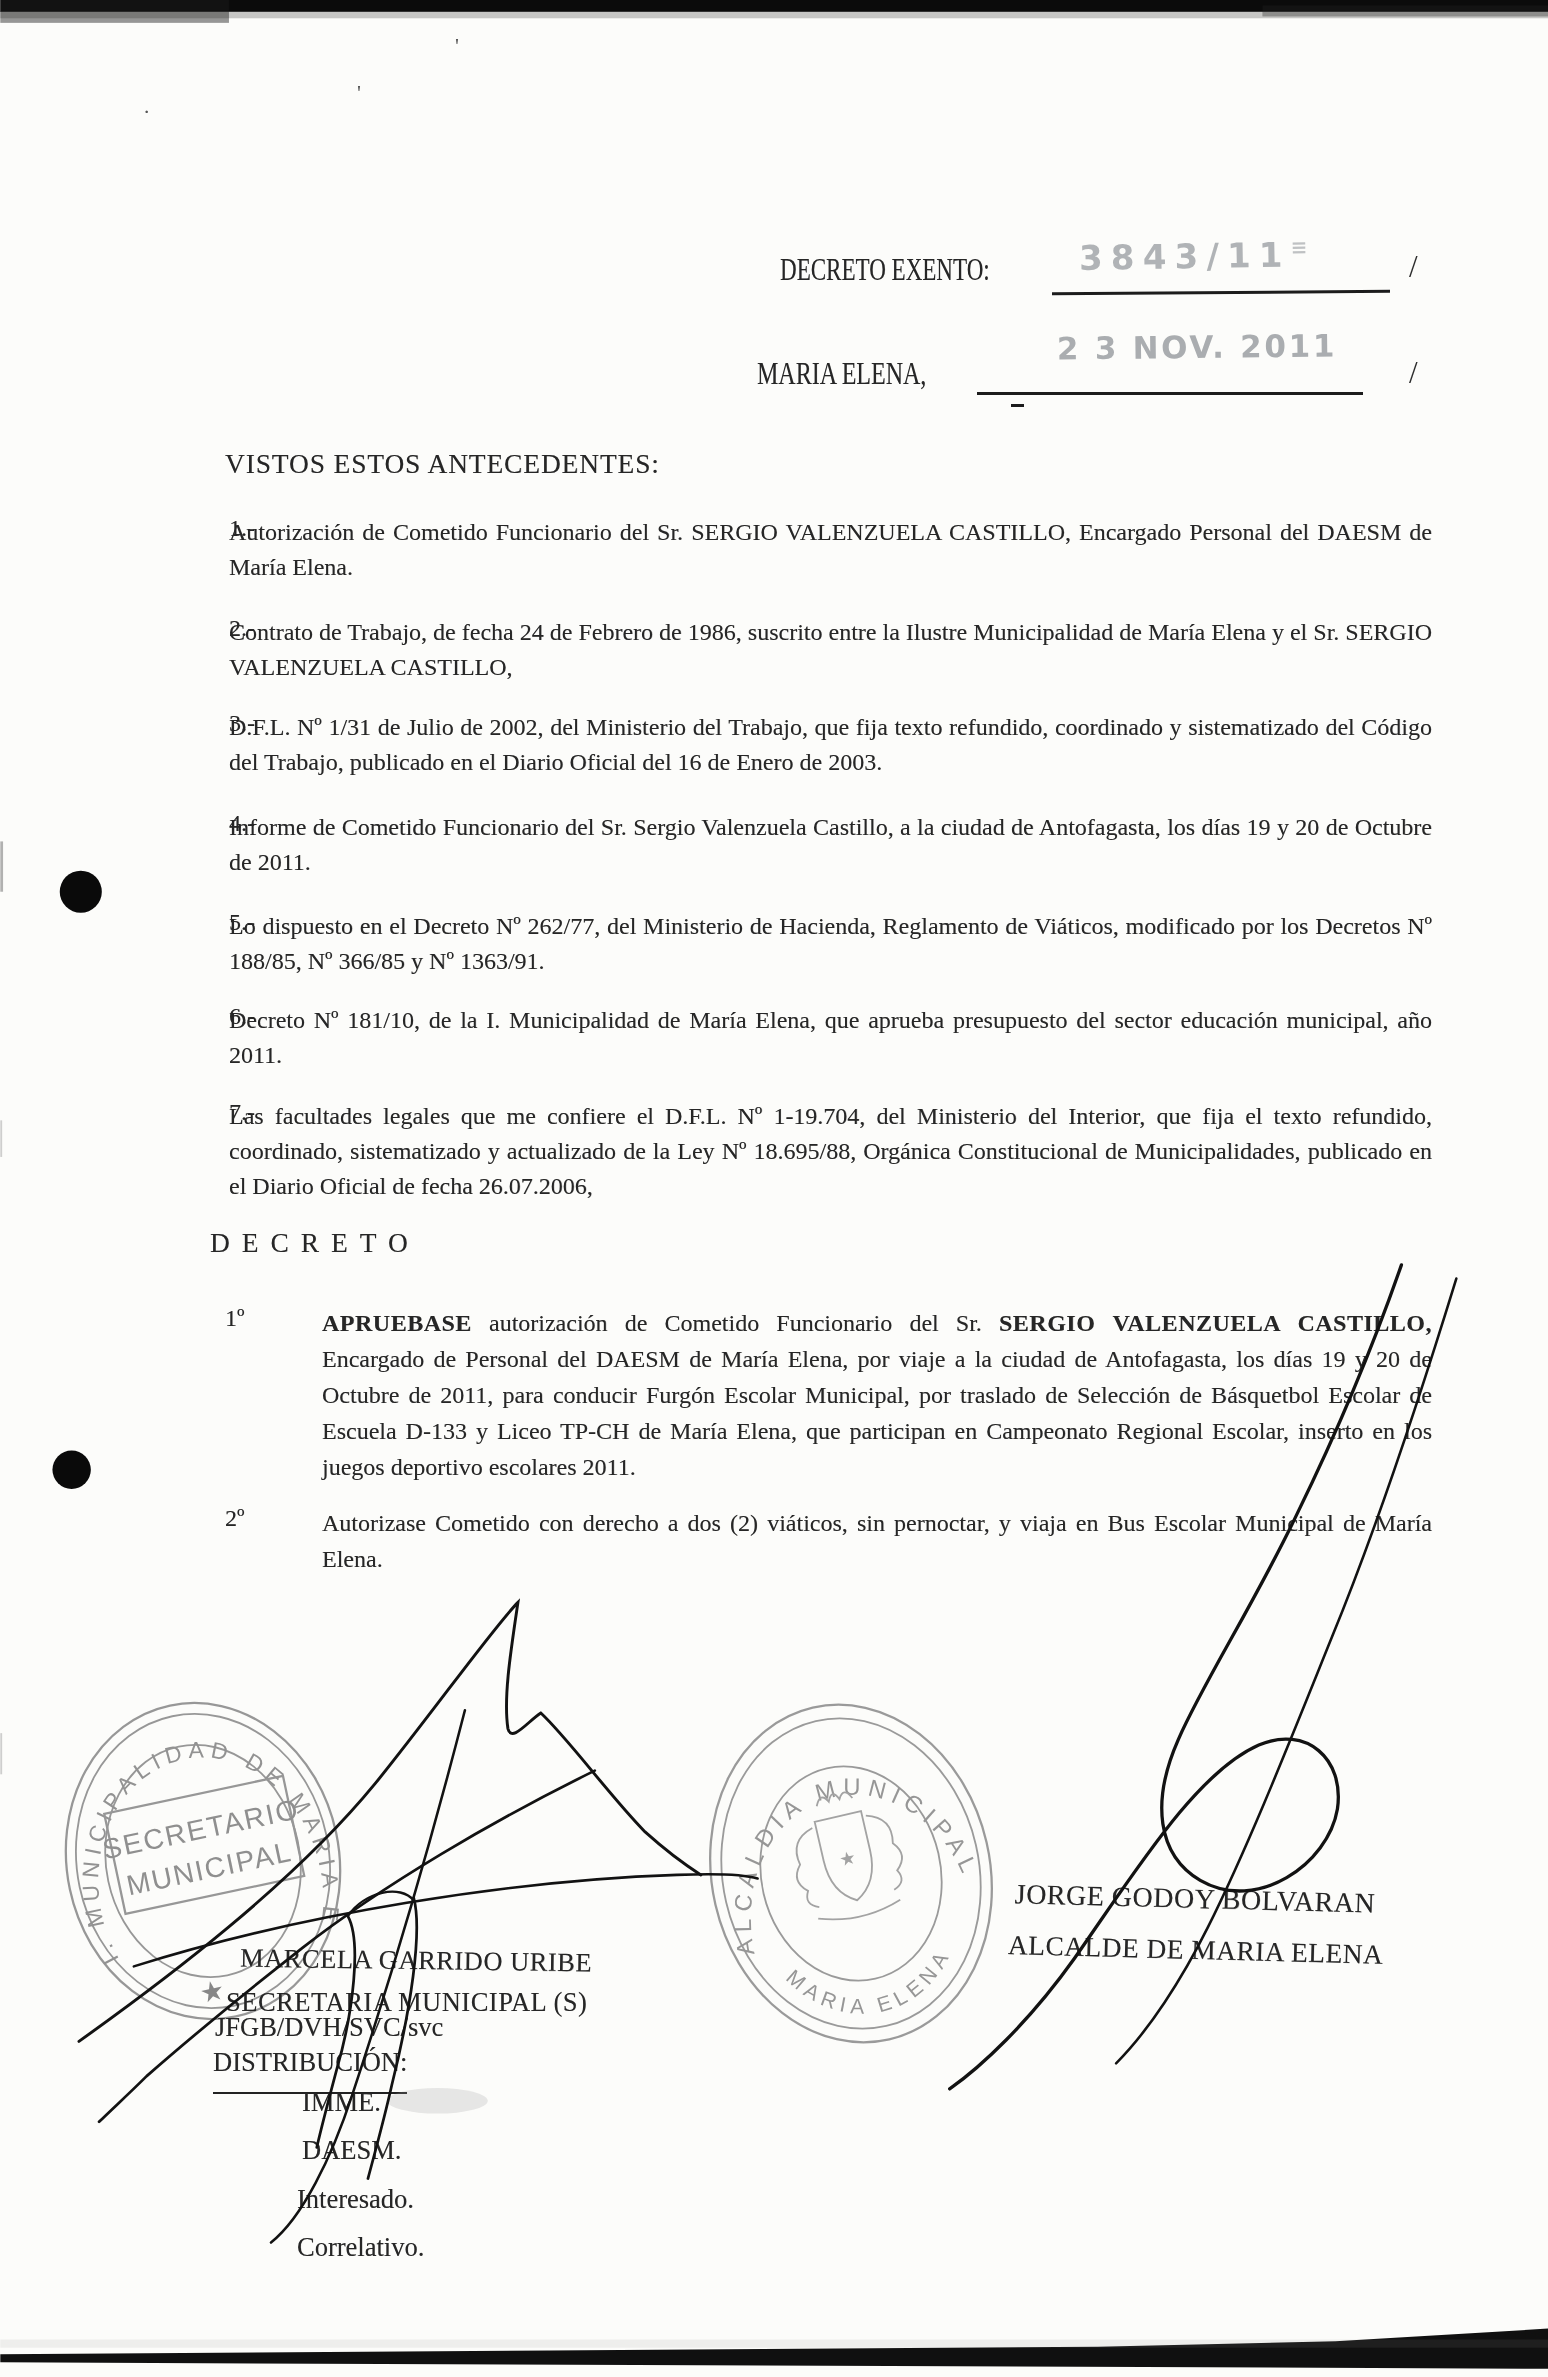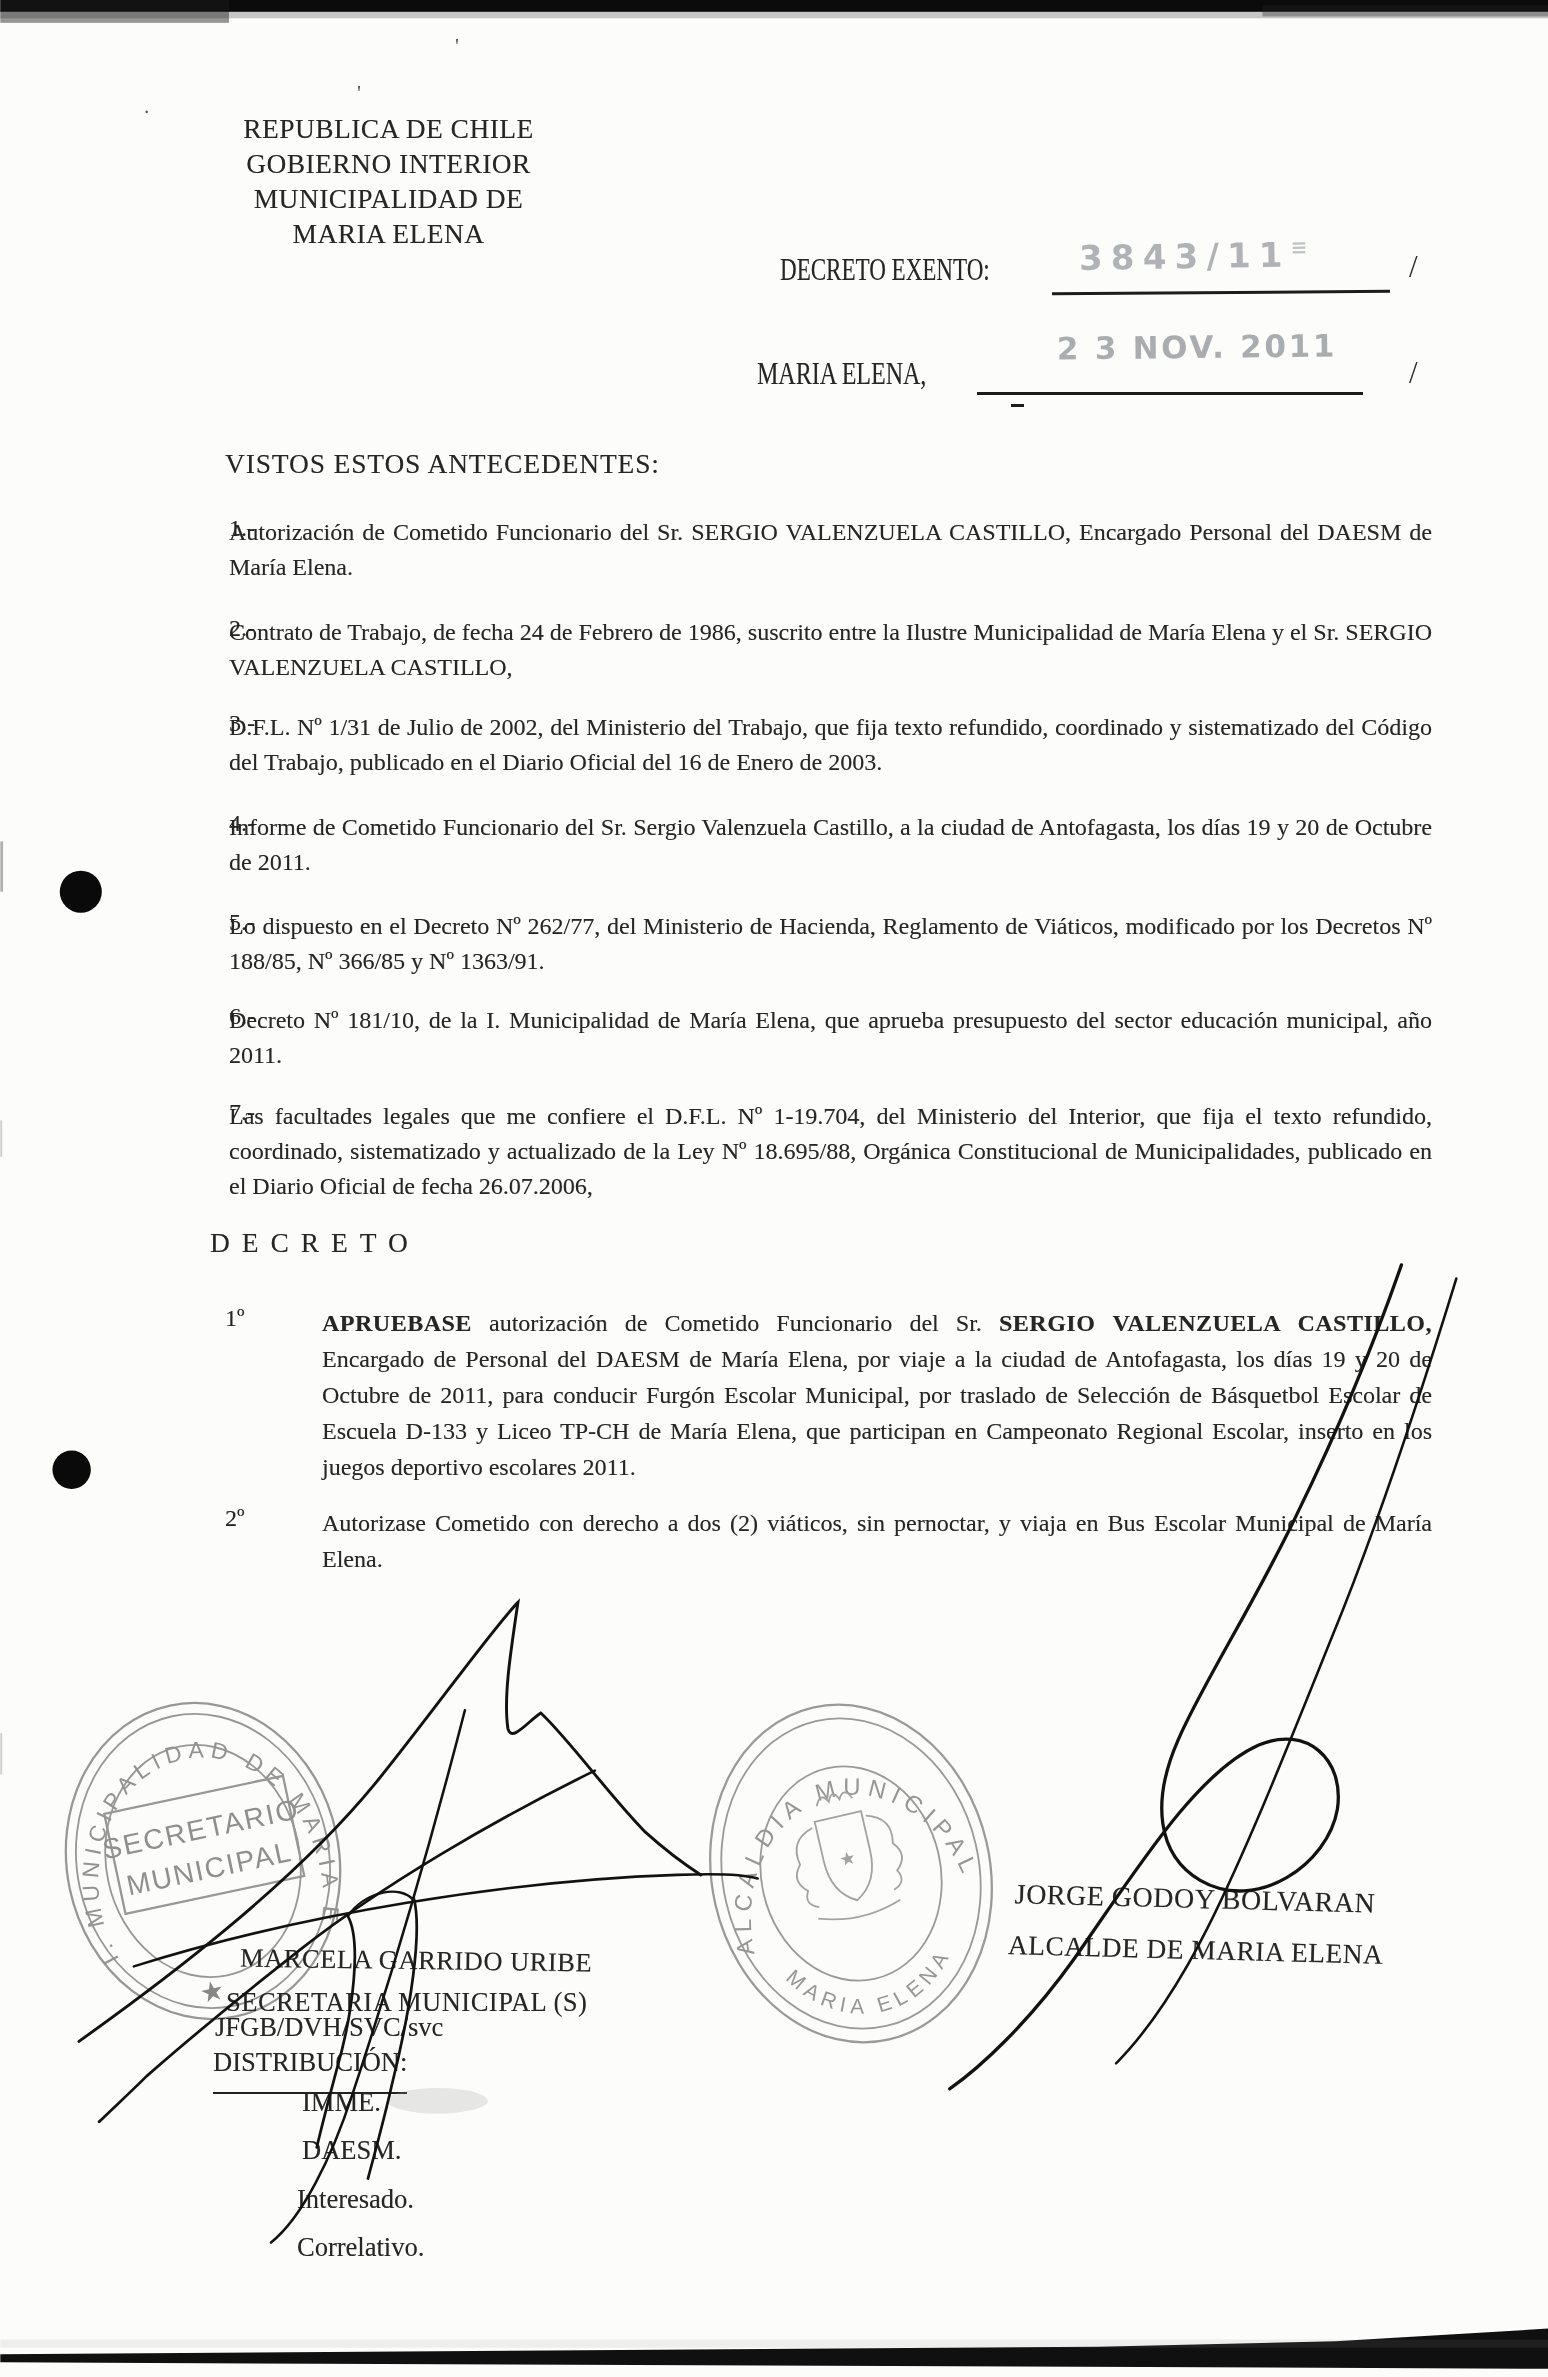--- a/index.html
+++ b/index.html
@@ -71,26 +71,20 @@
         <path d="M -20,-80 Q -13,-95 -6,-82 Q 0,-96 6,-82 Q 13,-95 20,-80"></path>
         <path d="M -26,-64 L 26,-64 L 26,-20 Q 26,16 0,30 Q -26,16 -26,-20 Z"></path>
         <path d="M -30,-58 Q -58,-50 -52,-22 Q -66,-6 -50,8 Q -58,22 -42,28"></path>
         <path d="M 30,-58 Q 58,-50 52,-22 Q 66,-6 50,8 Q 58,22 42,28"></path>
         <path d="M -46,40 Q 0,56 46,40"></path>
         <text x="0" y="-10" text-anchor="middle" font-size="20" fill="#9a9a9a" stroke="none">★</text>
       </g>
     </g>
   </svg>
 
-  <div class="abs letterhead ink" style="left:225px; top:112px;">
-    <div>REPUBLICA DE CHILE</div>
-    <div>GOBIERNO  INTERIOR</div>
-    <div>MUNICIPALIDAD DE</div>
-    <div>MARIA ELENA</div>
-  </div>
 
   <span class="abs speck" style="left:143px; top:99px;">·</span>
   <span class="abs speck" style="left:357px; top:80px;">'</span>
   <span class="abs speck" style="left:455px; top:33px;">'</span>
 
   <div class="abs biglabel ink" style="left:780px; top:251px; transform:scaleX(.72);">DECRETO EXENTO:</div>
   <div class="abs stamp" style="left:1079px; top:236px; font-size:34px; letter-spacing:8.2px; opacity:.72; transform:rotate(-1deg);">
     <span>3843/11</span><sup style="font-size:20px; opacity:.8;">≡</sup>
   </div>
   <div class="abs rule" style="left:1052px; top:291px; width:338px; height:2.7px; transform:rotate(-.4deg);"></div>

